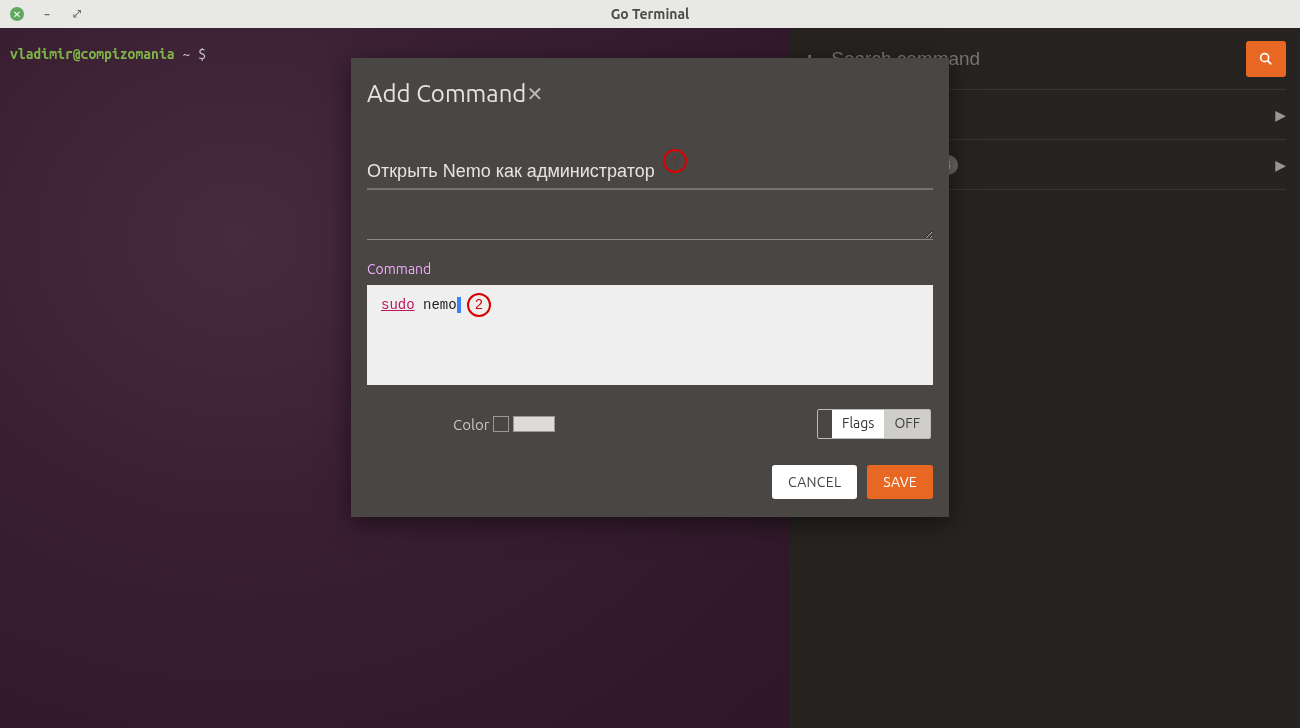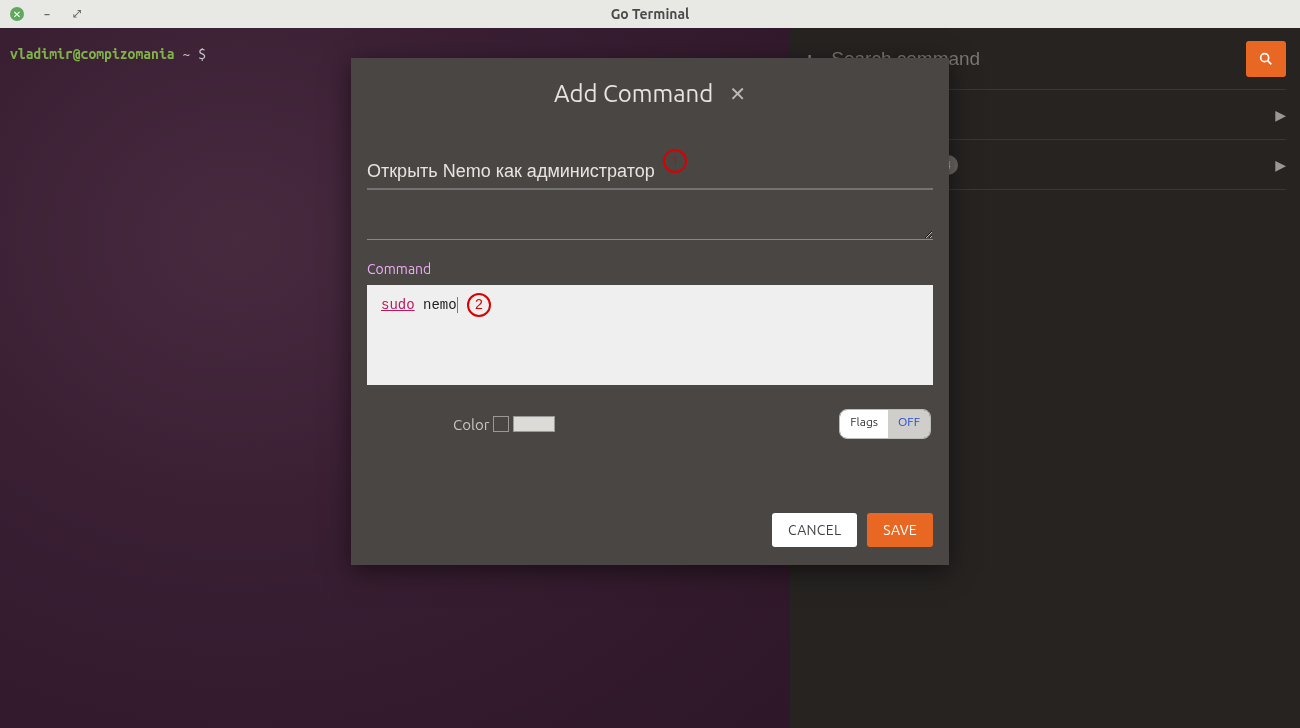--- a/index.html
+++ b/index.html
@@ -74,21 +74,21 @@
 
 .modal {
   position:absolute;
   left:351px; top: 58px;
   width: 598px;
   background:#4a4643;
   color:#ddd;
   box-shadow: 0 6px 24px rgba(0,0,0,.5);
   padding: 22px 16px 18px 16px;
 }
-.modal-title-row { display:flex; justify-content:center; align-items:center;gap:16px; }
+.modal-title-row { display:flex; justify-content:flex-start; align-items:center; }
 .modal-title { font-size:24px; color:#e6e3e0; font-weight:400; }
 .close-x { color:#bdb9b5; font-size:20px; cursor:pointer; }
 
 .field-row { margin-top: 48px; position:relative; }
 .name-input {
   width:100%; background:transparent; border:none; border-bottom:2px solid #737373;
   color:#e6e3e0; font-size:18px; padding: 6px 0; outline:none;
 }
 .ann {
   position:absolute; width:24px; height:24px; border:2px solid #d90000; border-radius:50%;
@@ -102,42 +102,42 @@
   font-size:16px; margin-top:2px;
 }
 .cmd-label { color:#f0abfc; font-size:14px; margin-top:18px; }
 .cmd-box {
   width:100%; height:100px; background:#efefef; margin-top:8px;
   padding:12px 14px; font-family:"Consolas","Courier New",monospace; font-size:14px;
   position:relative;
 }
 .cmd-sudo { color:#be185d;text-decoration:underline; }
 .cmd-rest { color:#222; }
-.cursor { border-right:1px solid #3b82f6; }
+.cursor { border-right:4px solid #3b82f6; }
 
 .options-row {
   display:flex; justify-content:space-between; align-items:center;
   margin-top: 24px; padding: 0 2px;
 }
 .color-grp { display:flex; align-items:center; gap:4px; margin-left:84px;}
 .color-lbl { color:#c8c5c1; font-size:15px; }
 .color-box1 { width:16px; height:16px; border:1px solid #999; background:transparent; }
 .color-box2 { width:42px; height:16px; border:1px solid #999; background:#dddbd8; }
 
 .flags-toggle {
-  display:flex; border:1px solid #bbb; border-radius:8px; overflow:hidden;
-  font-size:12px; height:30px;
+  display:flex; border:1px solid #bbb; border-radius:2px; overflow:hidden;
+  font-size:14px; height:30px;padding-left:14px;
 }
 .flags-l { background:#fff; color:#333; padding:5px 10px; }
-.flags-r { background:#d0cecb; color:#1d4ed8; padding:5px 10px; }
+.flags-r { background:#d0cecb; color:#404040; padding:5px 10px; }
 
 .btn-row { display:flex; justify-content:flex-end; gap:10px; margin-top:26px; }
 .btn {
   height:34px; padding:12px 16px; border-radius:3px; font-size:14px;
-  display:flex; align-items:center; cursor:pointer; letter-spacing:.3px;margin-top:48px;
+  display:flex; align-items:center; cursor:pointer; letter-spacing:.3px;
 }
 .btn-cancel { background:#fff; color:#444; }
 .btn-save { background:#e86823; color:#fff; }
 </style>
 </head>
 <body>
 
 <div class="titlebar">
   <div class="tb-buttons">
     <div class="tb-btn tb-close">✕</div>

